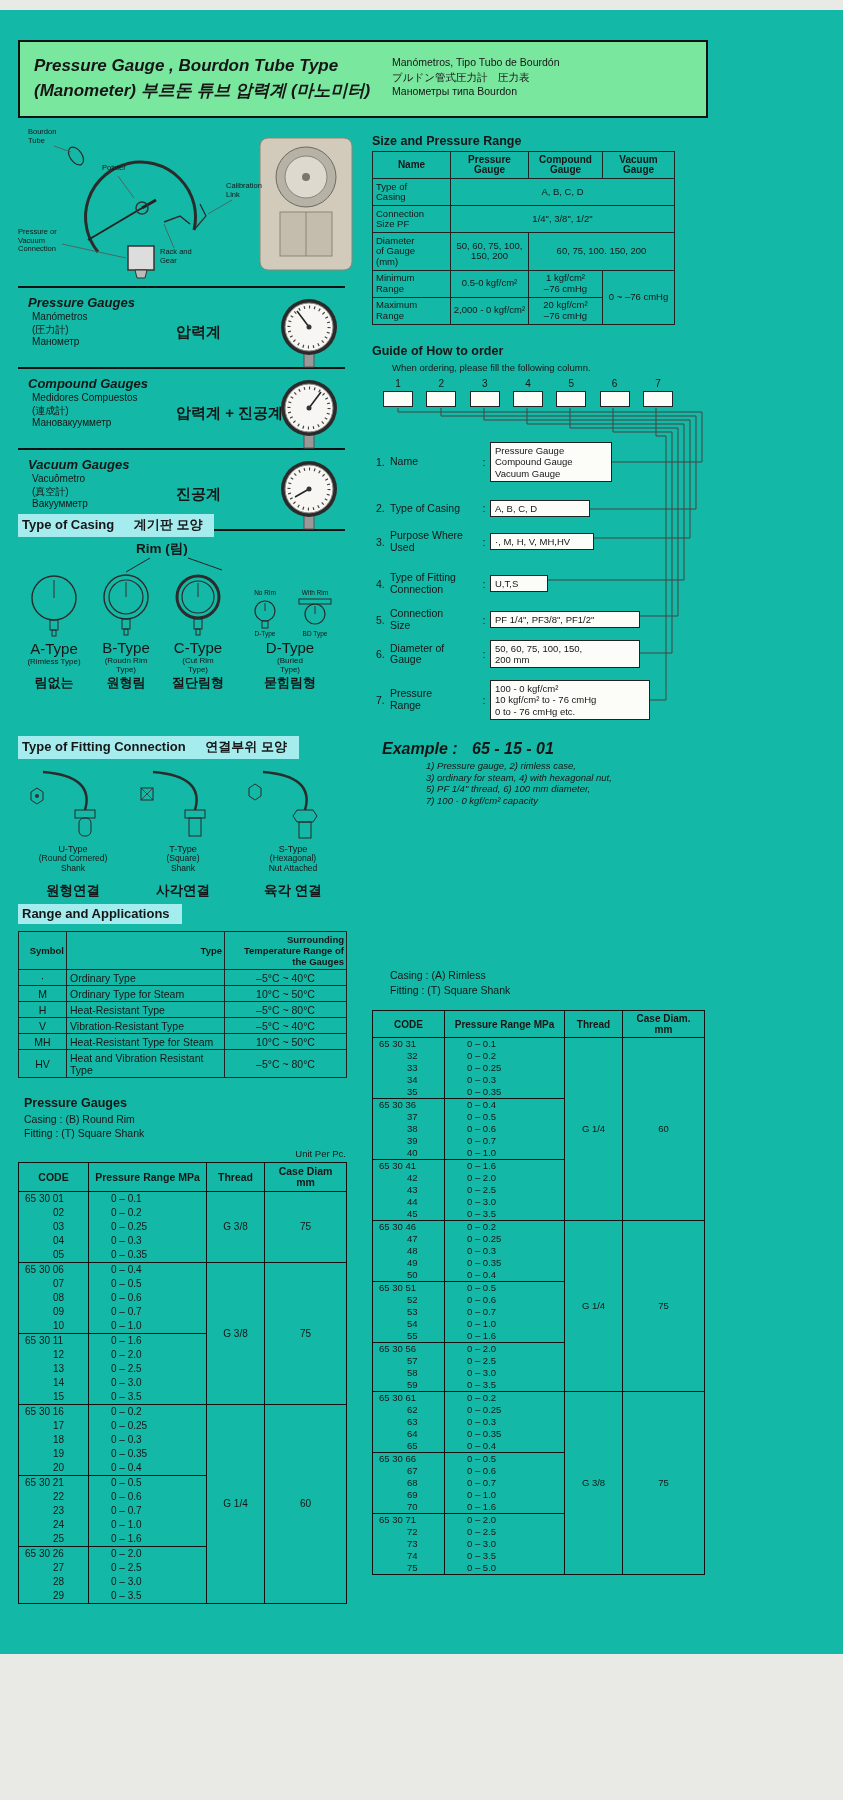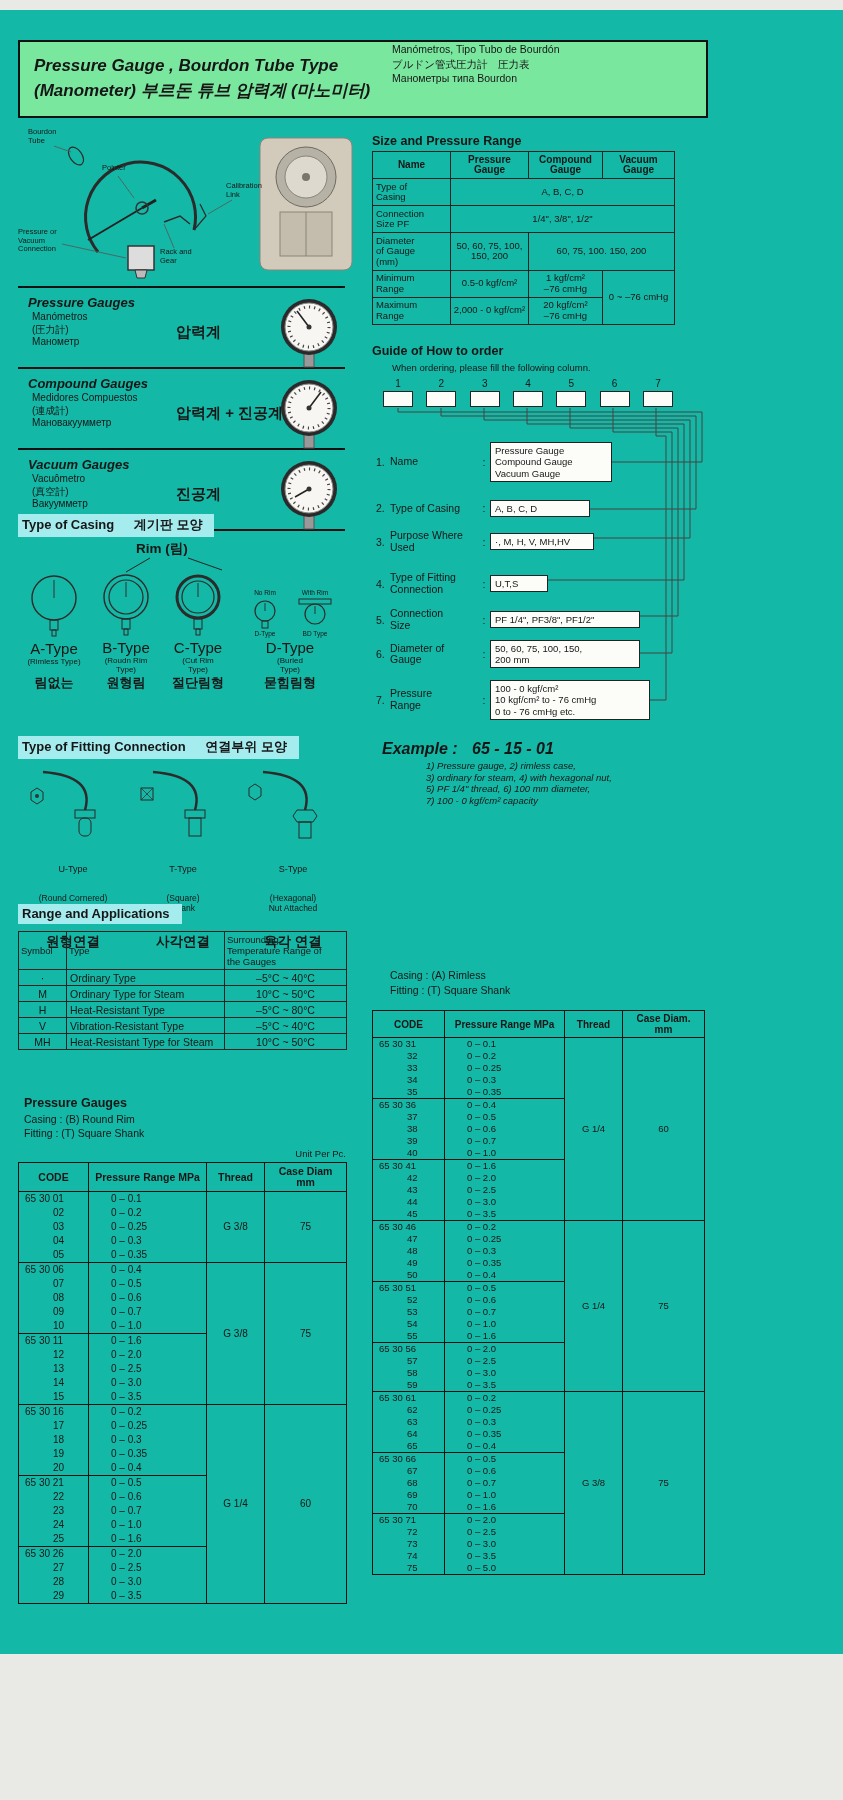--- a/index.html
+++ b/index.html
@@ -5,21 +5,21 @@
   * { box-sizing: border-box; margin: 0; padding: 0; }
   html,body { background:#e9e9e6; }
   body { font-family:"Liberation Sans", sans-serif; color:#161616; }
   #page { position:relative; width:843px; height:1644px; background:#14b8a6; margin:10px auto; overflow:hidden; }
   .abs { position:absolute; }
   .pre { white-space:pre-line; }
 
   
   #header { left:18px; top:30px; width:690px; height:78px; background:#7ae79f; border:2px solid #111; display:flex; }
   #header .titles { padding:11px 0 0 14px; width:372px; font-weight:bold; font-style:italic; font-size:17px; line-height:25px; }
-  #header .subs { font-size:10.5px; line-height:14.5px; }
+  #header .subs { padding-top:13px; font-size:10.5px; line-height:14.5px; }
 
   
   #mech { left:14px; top:110px; width:350px; height:164px; }
   #mech .lbl { position:absolute; font-size:7.5px; line-height:8.5px; }
 
   
   #gauge-sections { left:18px; top:276px; width:327px; border-top:2.5px solid #111; }
   .gt-section { position:relative; height:74px; border-bottom:2.5px solid #111; }
   .gt-en { font-weight:bold; font-style:italic; font-size:13px; margin:7px 0 1px 10px; }
   .gt-sub { font-size:10px; line-height:12.5px; margin-left:14px; }
@@ -41,32 +41,32 @@
   .fig { height:66px; display:flex; flex-direction:column; justify-content:flex-end; align-items:center; }
   .cname { font-size:15px; text-align:center; margin-top:2px; }
   .cdesc { font-size:8px; line-height:9px; text-align:center; }
   .cko { font-weight:bold; font-size:13px; text-align:center; margin-top:auto; }
   .d-sub { display:flex; width:100px; font-size:6.5px; }
   .d-sub span { flex:1; text-align:center; }
 
   
   #fitting { left:18px; top:726px; width:332px; height:168px; }
   #fit-figs { position:absolute; left:0; top:30px; width:330px; display:flex; }
-  .fit-col { width:110px; display:flex; flex-direction:column; height:134px;gap:20px; }
+  .fit-col { width:110px; display:flex; flex-direction:column; height:134px; }
   .fit-col .fig2 { height:76px; display:flex; justify-content:center; }
   .fname { font-size:9px; text-align:center; margin-top:2px; }
   .fdesc { font-size:8.5px; line-height:9.5px; text-align:center; }
   .fko { font-weight:bold; font-size:13.5px; text-align:center; margin-top:auto; }
 
   
   #rangeapp { left:18px; top:894px; width:328px; }
   table.grid { border-collapse:collapse; width:100%; table-layout:fixed; background:#fff0; }
   .grid th, .grid td { border:1px solid #222; }
   #range-table { margin-top:7px; }
-  #range-table th { font-size:9.5px; font-weight:normal; padding:2px; text-align:left; }
+  #range-table th { font-size:9.5px; font-weight:bold; padding:2px; text-align:right; }
   #range-table td { font-size:10.5px; padding:1.5px 3px; line-height:12px; }
   #range-table td.sym { text-align:center; }
   #range-table td.temp { text-align:center; }
 
   
   #pgnote { left:24px; top:1086px; font-size:10.5px; line-height:14px; }
   #pgnote .t { font-weight:bold; font-size:12.5px; margin-bottom:2px; }
   #unitnote { left:18px; top:1138px; width:328px; text-align:right; font-size:9.5px; }
 
   
@@ -393,20 +393,25 @@
           <tr>
             <td class="sym">V</td>
             <td class="type">Vibration-Resistant Type</td>
             <td class="temp">–5°C ~ 40°C</td>
           </tr>
           <tr>
             <td class="sym">MH</td>
             <td class="type">Heat-Resistant Type for Steam</td>
             <td class="temp">10°C ~ 50°C</td>
           </tr>
+          <tr>
+            <td class="sym">HV</td>
+            <td class="type">Heat and Vibration Resistant Type</td>
+            <td class="temp">–5°C ~ 80°C</td>
+          </tr>
         </tbody>
     </table>
   </div>
 
   <div id="pgnote" class="abs">
     <div class="t">Pressure Gauges</div>
     <div>Casing :   (B) Round Rim</div>
     <div>Fitting :   (T) Square Shank</div>
   </div>
   <div id="unitnote" class="abs">Unit Per Pc.</div>

